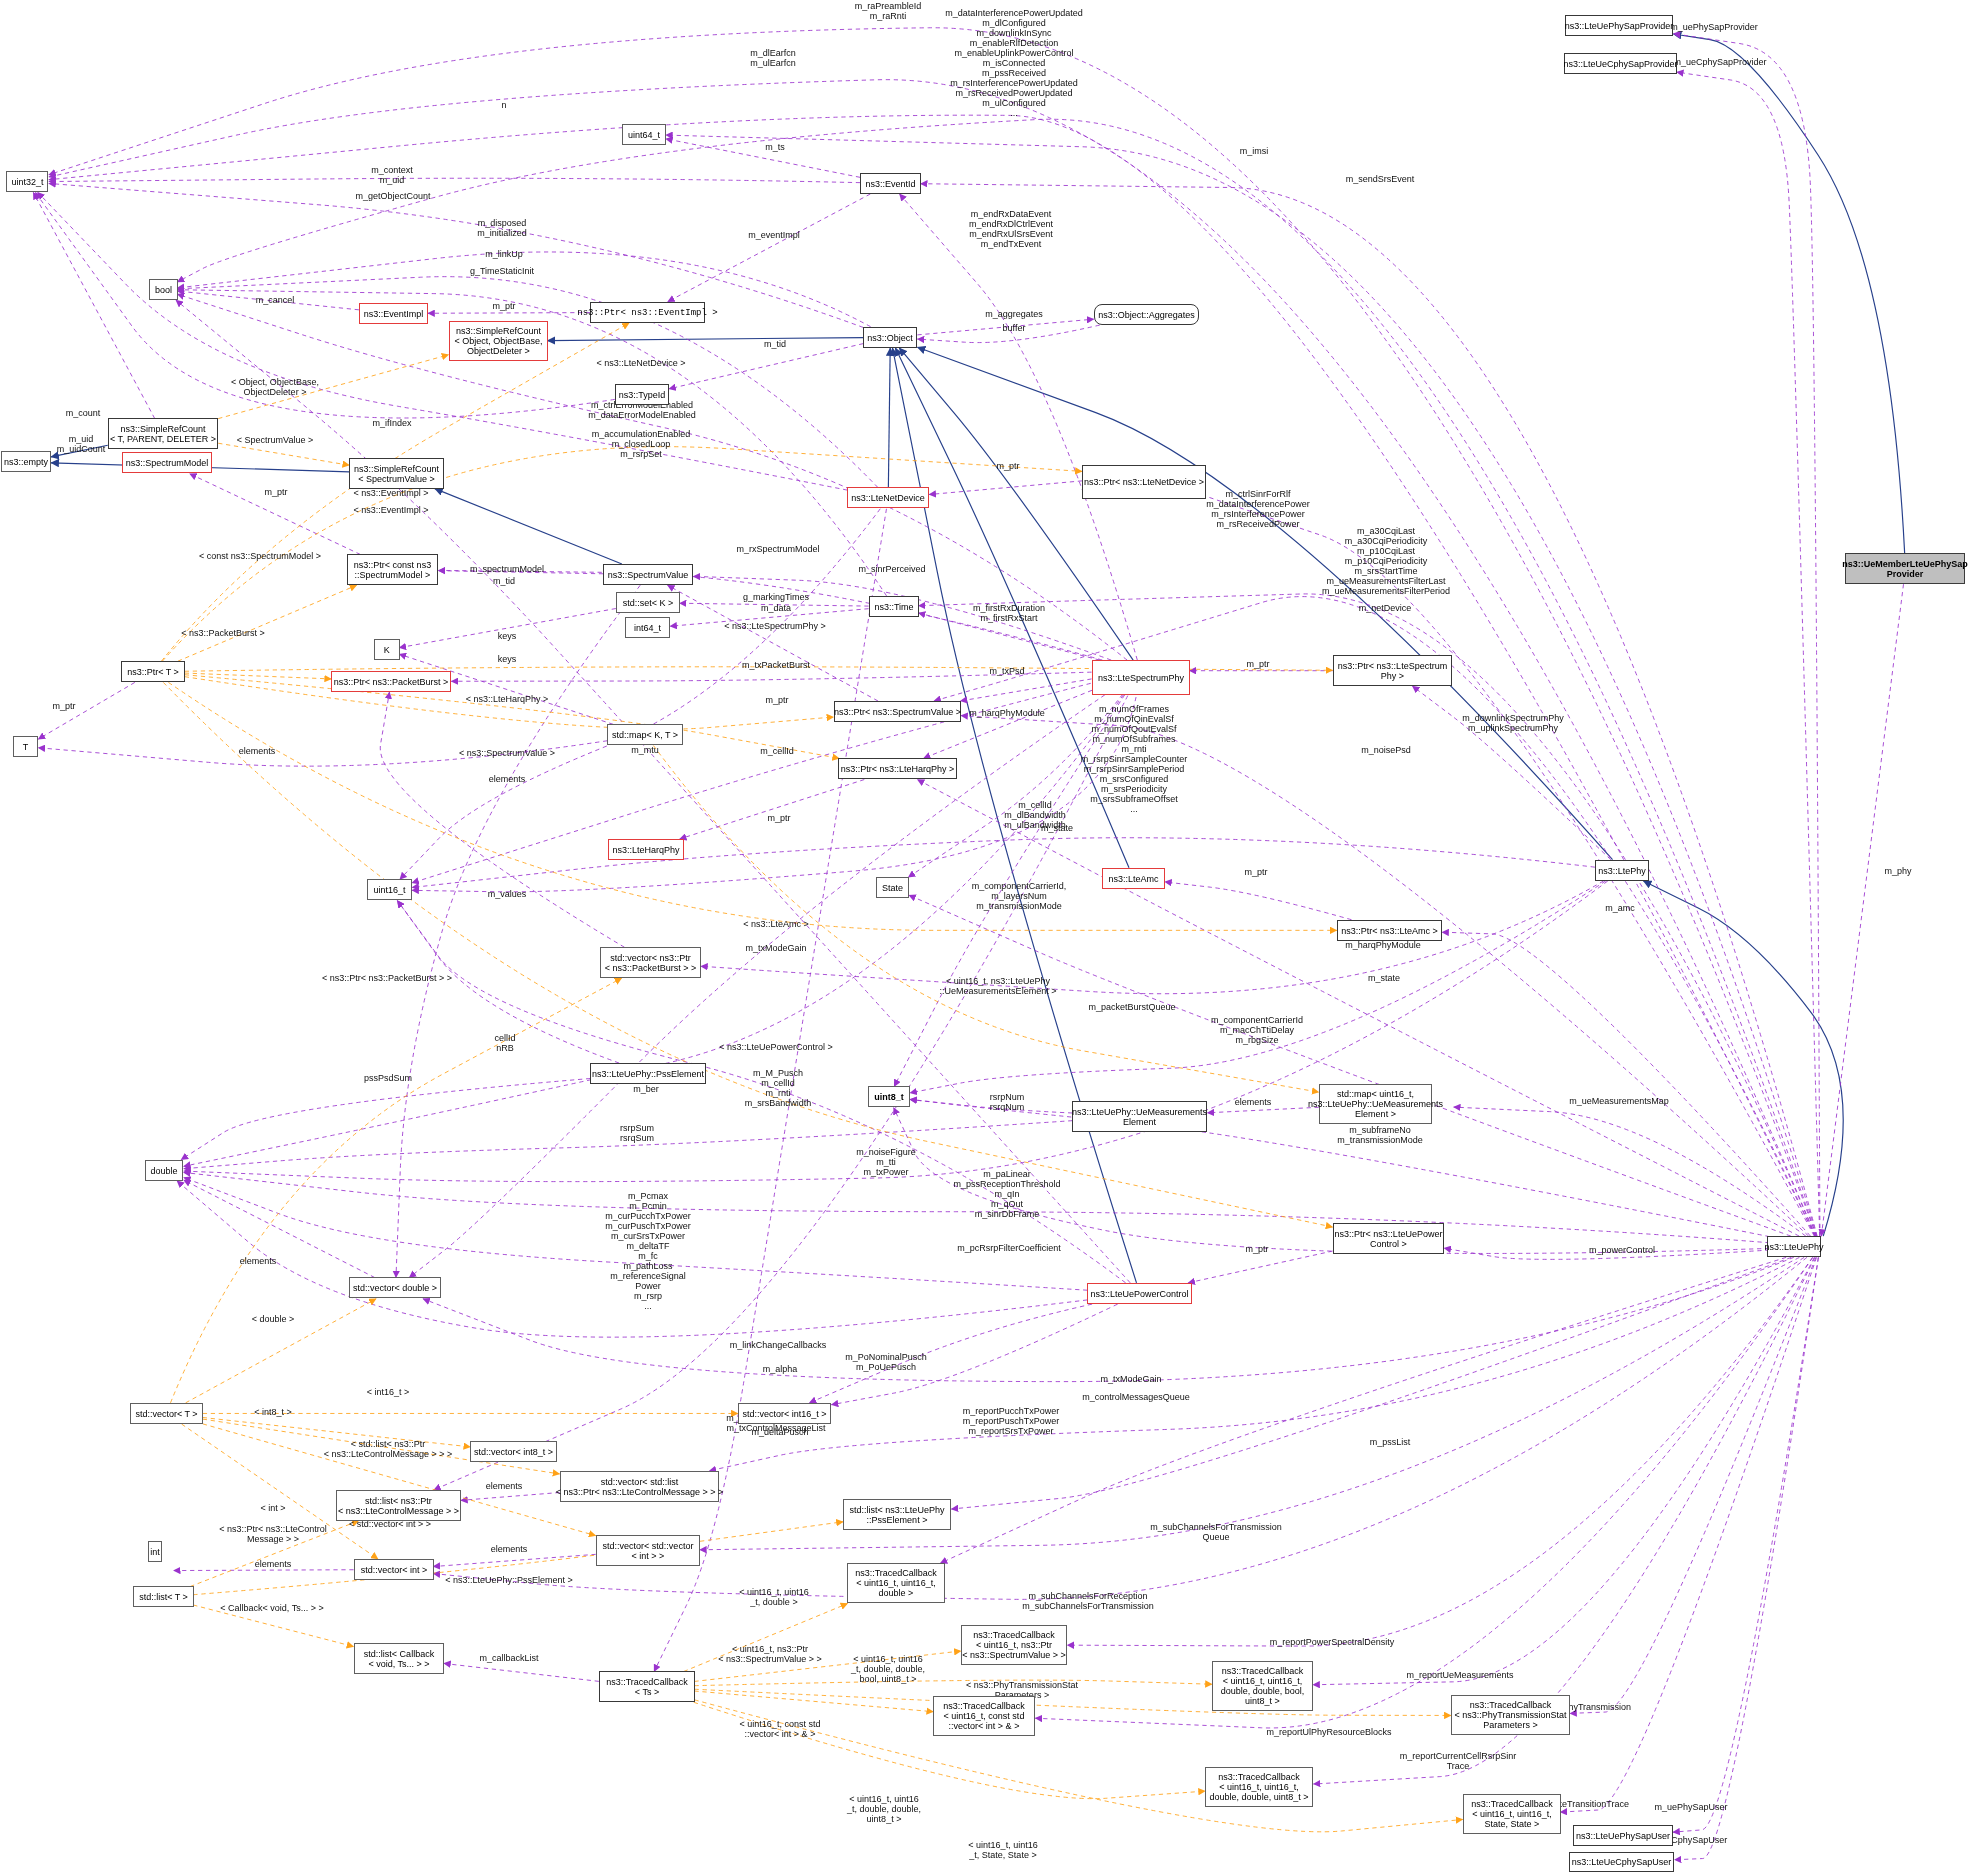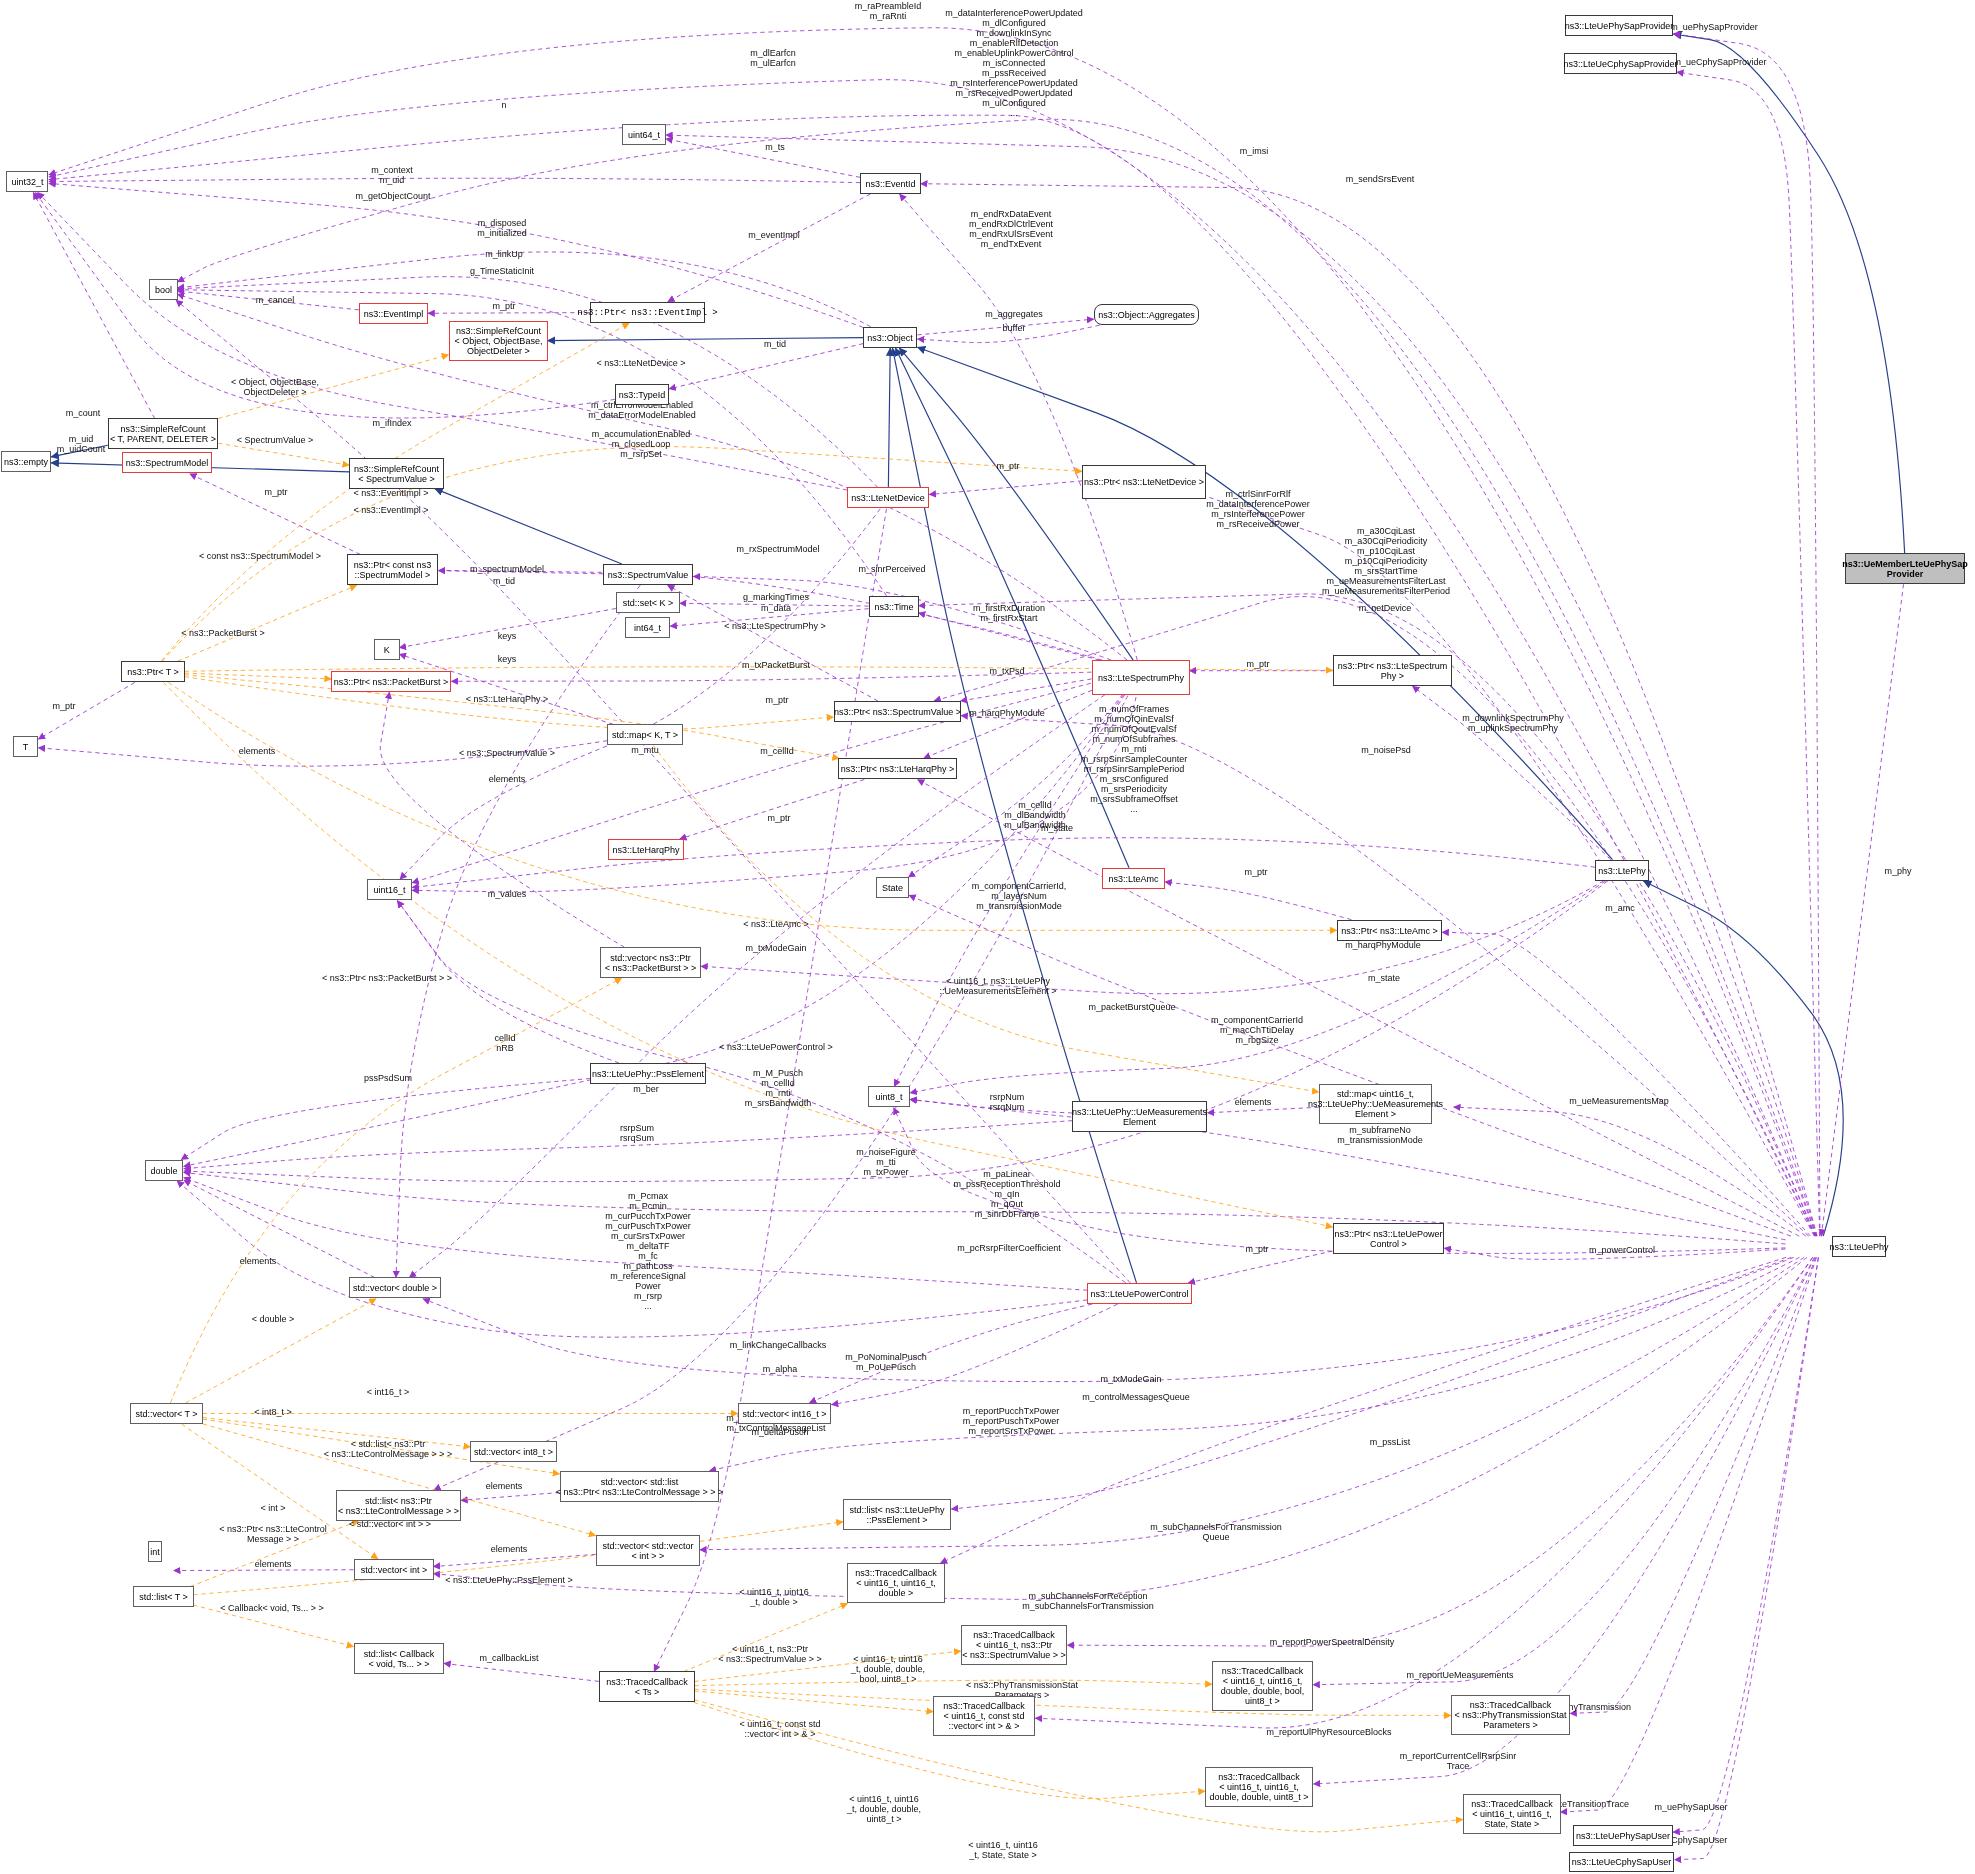--- a/index.html
+++ b/index.html
@@ -451,21 +451,21 @@
       <div class="node b" style="left: 1595px; top: 860px; width: 54px; height: 21px;">ns3::LtePhy</div>
       <div class="node b" style="left: 1337px; top: 920px; width: 105px; height: 21px;">ns3::Ptr&lt; ns3::LteAmc &gt;</div>
       <div class="node " style="left: 600px; top: 947px; width: 101px; height: 31px;">std::vector&lt; ns3::Ptr
 &lt; ns3::PacketBurst &gt; &gt;</div>
       <div class="node b" style="left: 590px; top: 1063px; width: 116px; height: 21px;">ns3::LteUePhy::PssElement</div>
       <div class="node " style="left: 1319px; top: 1084px; width: 113px; height: 40px;">std::map&lt; uint16_t,
 ns3::LteUePhy::UeMeasurements
 Element &gt;</div>
       <div class="node b" style="left: 1072px; top: 1101px; width: 135px; height: 31px;">ns3::LteUePhy::UeMeasurements
 Element</div>
-      <div class="node " style="left: 868px; top: 1086px; width: 42px; height: 21px;">uint8_t</div>
+      <div class="node " style="left: 868px; top: 1086px; width: 42px; height: 21px; font-weight: bold;">uint8_t</div>
       <div class="node b" style="left: 1333px; top: 1223px; width: 111px; height: 31px;">ns3::Ptr&lt; ns3::LteUePower
 Control &gt;</div>
       <div class="node r" style="left: 1087px; top: 1283px; width: 105px; height: 21px;">ns3::LteUePowerControl</div>
       <div class="node " style="left: 145px; top: 1160px; width: 38px; height: 21px;">double</div>
       <div class="node " style="left: 349px; top: 1277px; width: 92px; height: 21px;">std::vector&lt; double &gt;</div>
       <div class="node " style="left: 130px; top: 1403px; width: 73px; height: 21px;">std::vector&lt; T &gt;</div>
       <div class="node " style="left: 738px; top: 1403px; width: 93px; height: 21px;">std::vector&lt; int16_t &gt;</div>
       <div class="node " style="left: 470px; top: 1441px; width: 87px; height: 21px;">std::vector&lt; int8_t &gt;</div>
       <div class="node " style="left: 560px; top: 1471px; width: 159px; height: 31px;">std::vector&lt; std::list
 &lt; ns3::Ptr&lt; ns3::LteControlMessage &gt; &gt; &gt;</div>
@@ -503,16 +503,16 @@
 double, double, uint8_t &gt;</div>
       <div class="node " style="left: 1463px; top: 1794px; width: 98px; height: 40px;">ns3::TracedCallback
 &lt; uint16_t, uint16_t,
 State, State &gt;</div>
       <div class="node b" style="left: 1573px; top: 1825px; width: 100px; height: 21px;">ns3::LteUePhySapUser</div>
       <div class="node b" style="left: 1569px; top: 1852px; width: 105px; height: 20px;">ns3::LteUeCphySapUser</div>
       <div class="node b" style="left: 1565px; top: 15px; width: 108px; height: 21px;">ns3::LteUePhySapProvider</div>
       <div class="node b" style="left: 1564px; top: 53px; width: 113px; height: 21px;">ns3::LteUeCphySapProvider</div>
       <div class="node t" style="left: 1845px; top: 553px; width: 120px; height: 31px;">ns3::UeMemberLteUePhySap
 Provider</div>
-      <div class="node b" style="left: 1832px; top: 1236px; width: 54px; height: 21px;">ns3::LteUePhy</div>
+      <div class="node b" style="left: 1767px; top: 1236px; width: 54px; height: 21px;">ns3::LteUePhy</div>
     </div>
 </div>
 
 
 </body></html>

